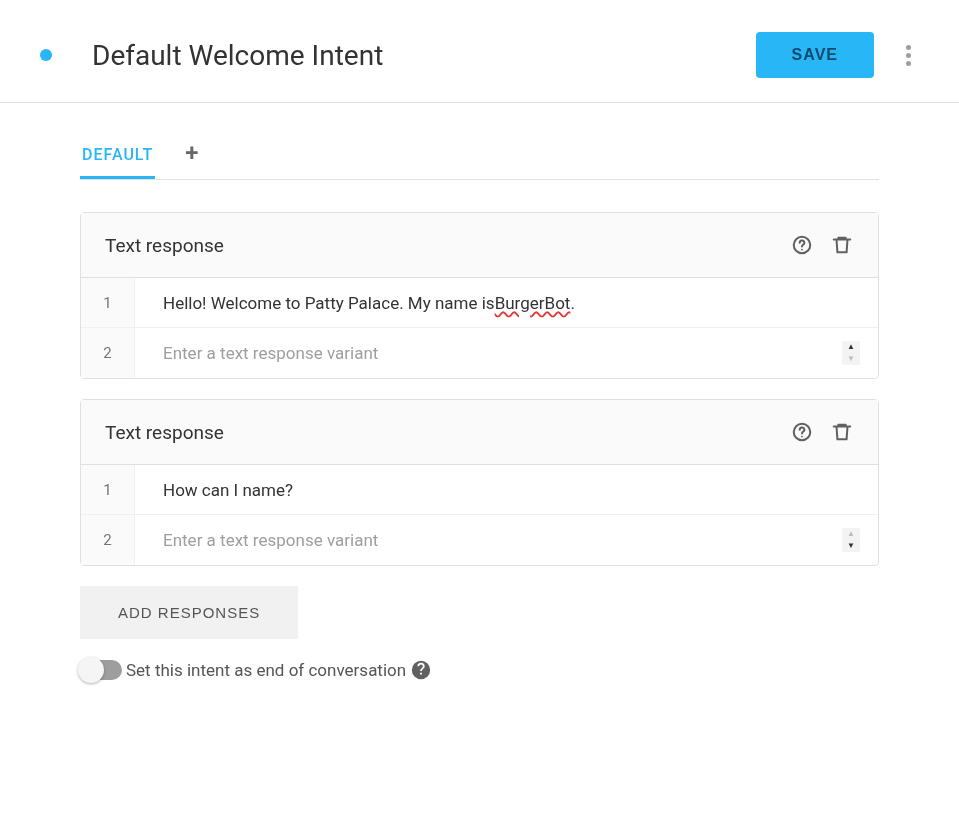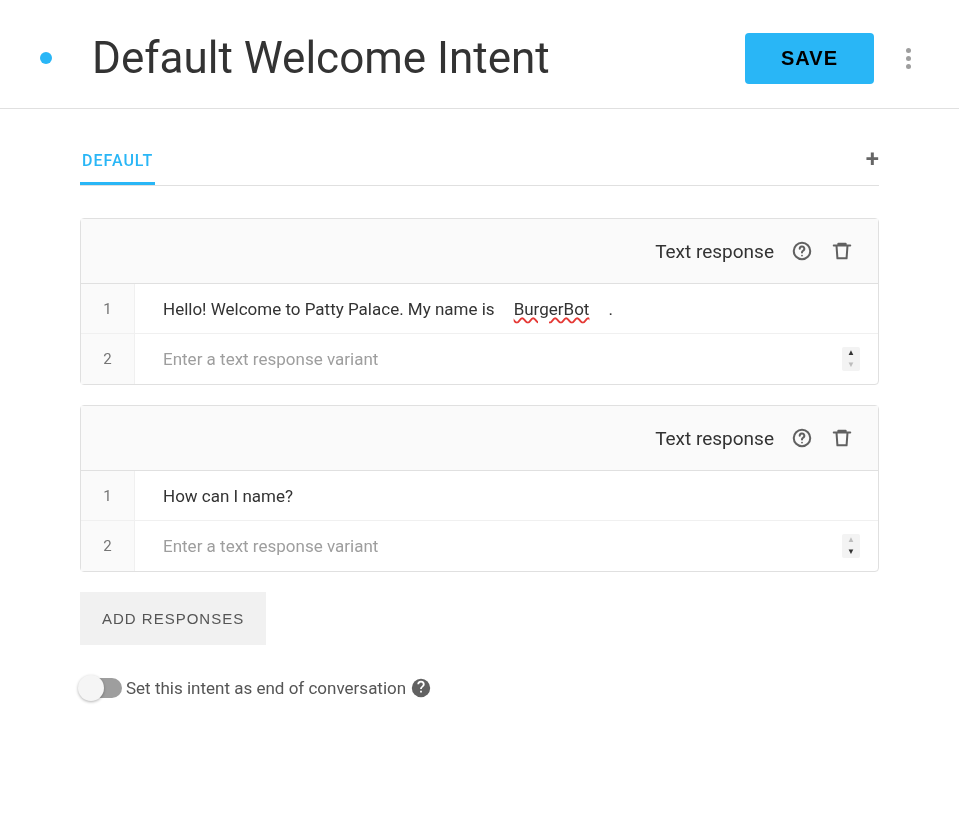--- a/index.html
+++ b/index.html
@@ -16,31 +16,31 @@
       border-bottom: 1px solid #e0e0e0;
     }
     .status-dot {
       width: 12px;
       height: 12px;
       border-radius: 50%;
       background: #29b6f6;
       margin-right: 40px;
     }
     .page-title {
-      font-size: 44px;
+      font-size: 28px;
       font-weight: 400;
       color: #333;
       flex: 1;
     }
     .save-btn {
       background: #29b6f6;
-      color: #000000;
+      color: #0c4a6e;
       border: none;
       padding: 14px 36px;
-      font-size: 20px;
+      font-size: 16px;
       font-weight: 600;
       letter-spacing: 1px;
       border-radius: 4px;
       cursor: pointer;
       margin-right: 24px;
     }
     .kebab {
       display: flex;
       flex-direction: column;
       gap: 3px;
@@ -55,21 +55,20 @@
     }
     .content {
       padding: 0 80px 40px 80px;
     }
     .tabs {
       display: flex;
       align-items: center;
       border-bottom: 1px solid #e0e0e0;
       margin-top: 30px;
       margin-bottom: 32px;
-      justify-content: space-between;
     }
     .tab {
       padding: 12px 2px;
       font-size: 16px;
       font-weight: 500;
       letter-spacing: 1px;
       color: #29b6f6;
       border-bottom: 3px solid #29b6f6;
       margin-right: 30px;
       cursor: pointer;
@@ -86,21 +85,20 @@
       border-radius: 4px;
       margin-bottom: 20px;
       background: #fff;
     }
     .card-header {
       display: flex;
       align-items: center;
       padding: 20px 24px;
       background: #fafafa;
       border-bottom: 1px solid #e0e0e0;
-      text-align: right;
     }
     .card-title {
       font-size: 19px;
       font-weight: 400;
       color: #333;
       flex: 1;
     }
     .icon-btn {
       width: 24px;
       height: 24px;
@@ -131,21 +129,20 @@
       justify-content: center;
       border-right: 1px solid #f0f0f0;
     }
     .row-text {
       flex: 1;
       padding: 14px 28px;
       font-size: 17px;
       color: #333;
       display: flex;
       align-items: center;
-      gap: 19px;
     }
     .row-text.placeholder { color: #9e9e9e; }
     .spellcheck {
       text-decoration: underline wavy #e53935;
       text-decoration-thickness: 1.5px;
       text-underline-offset: 2px;
     }
     .stepper {
       display: flex;
       flex-direction: column;
@@ -161,27 +158,27 @@
       justify-content: center;
       font-size: 8px;
       color: #333;
       cursor: pointer;
       line-height: 1;
     }
     .stepper span.dim { color: #bdbdbd; }
     .add-responses-btn {
       background: #f1f1f1;
       border: none;
-      padding: 18px 22px;
+      padding: 18px 38px;
       font-size: 15px;
       font-weight: 500;
       letter-spacing: 1px;
       color: #555;
       cursor: pointer;
-      margin-bottom: 32px;
+      margin-bottom: 20px;
     }
     .footer-row {
       display: flex;
       align-items: center;
       gap: 4px;
     }
     .toggle {
       width: 42px;
       height: 20px;
       background: #9e9e9e;

